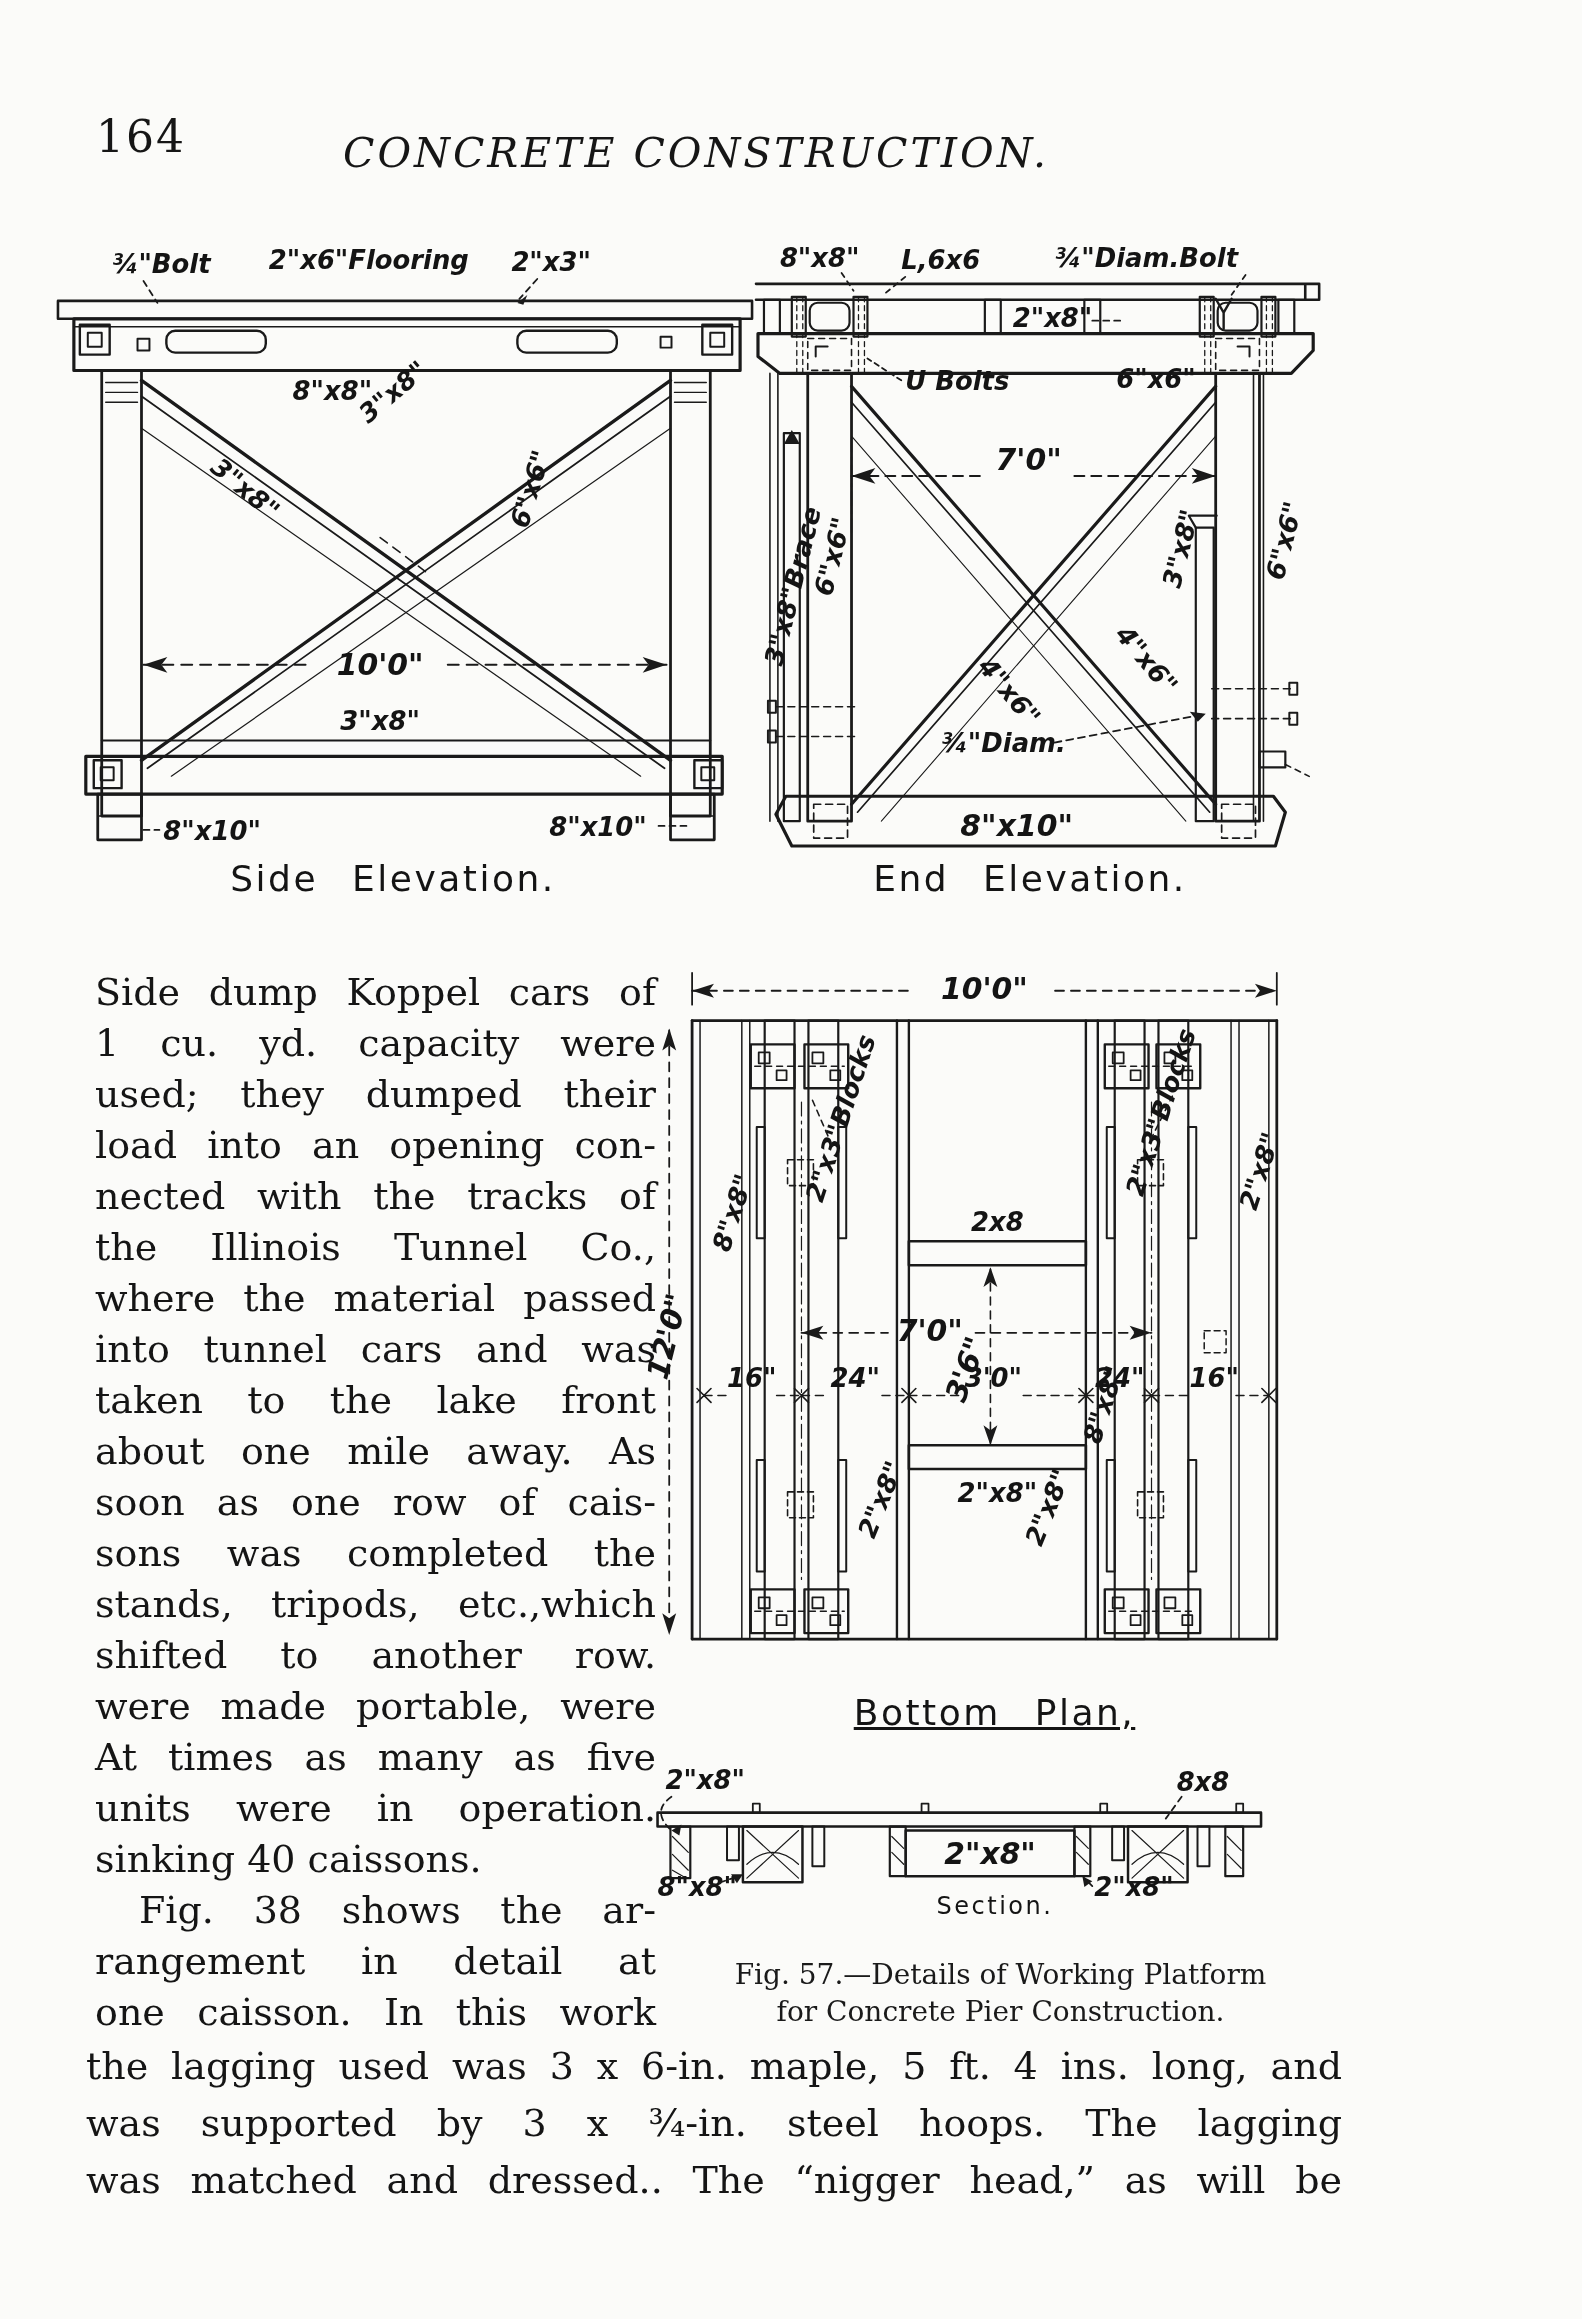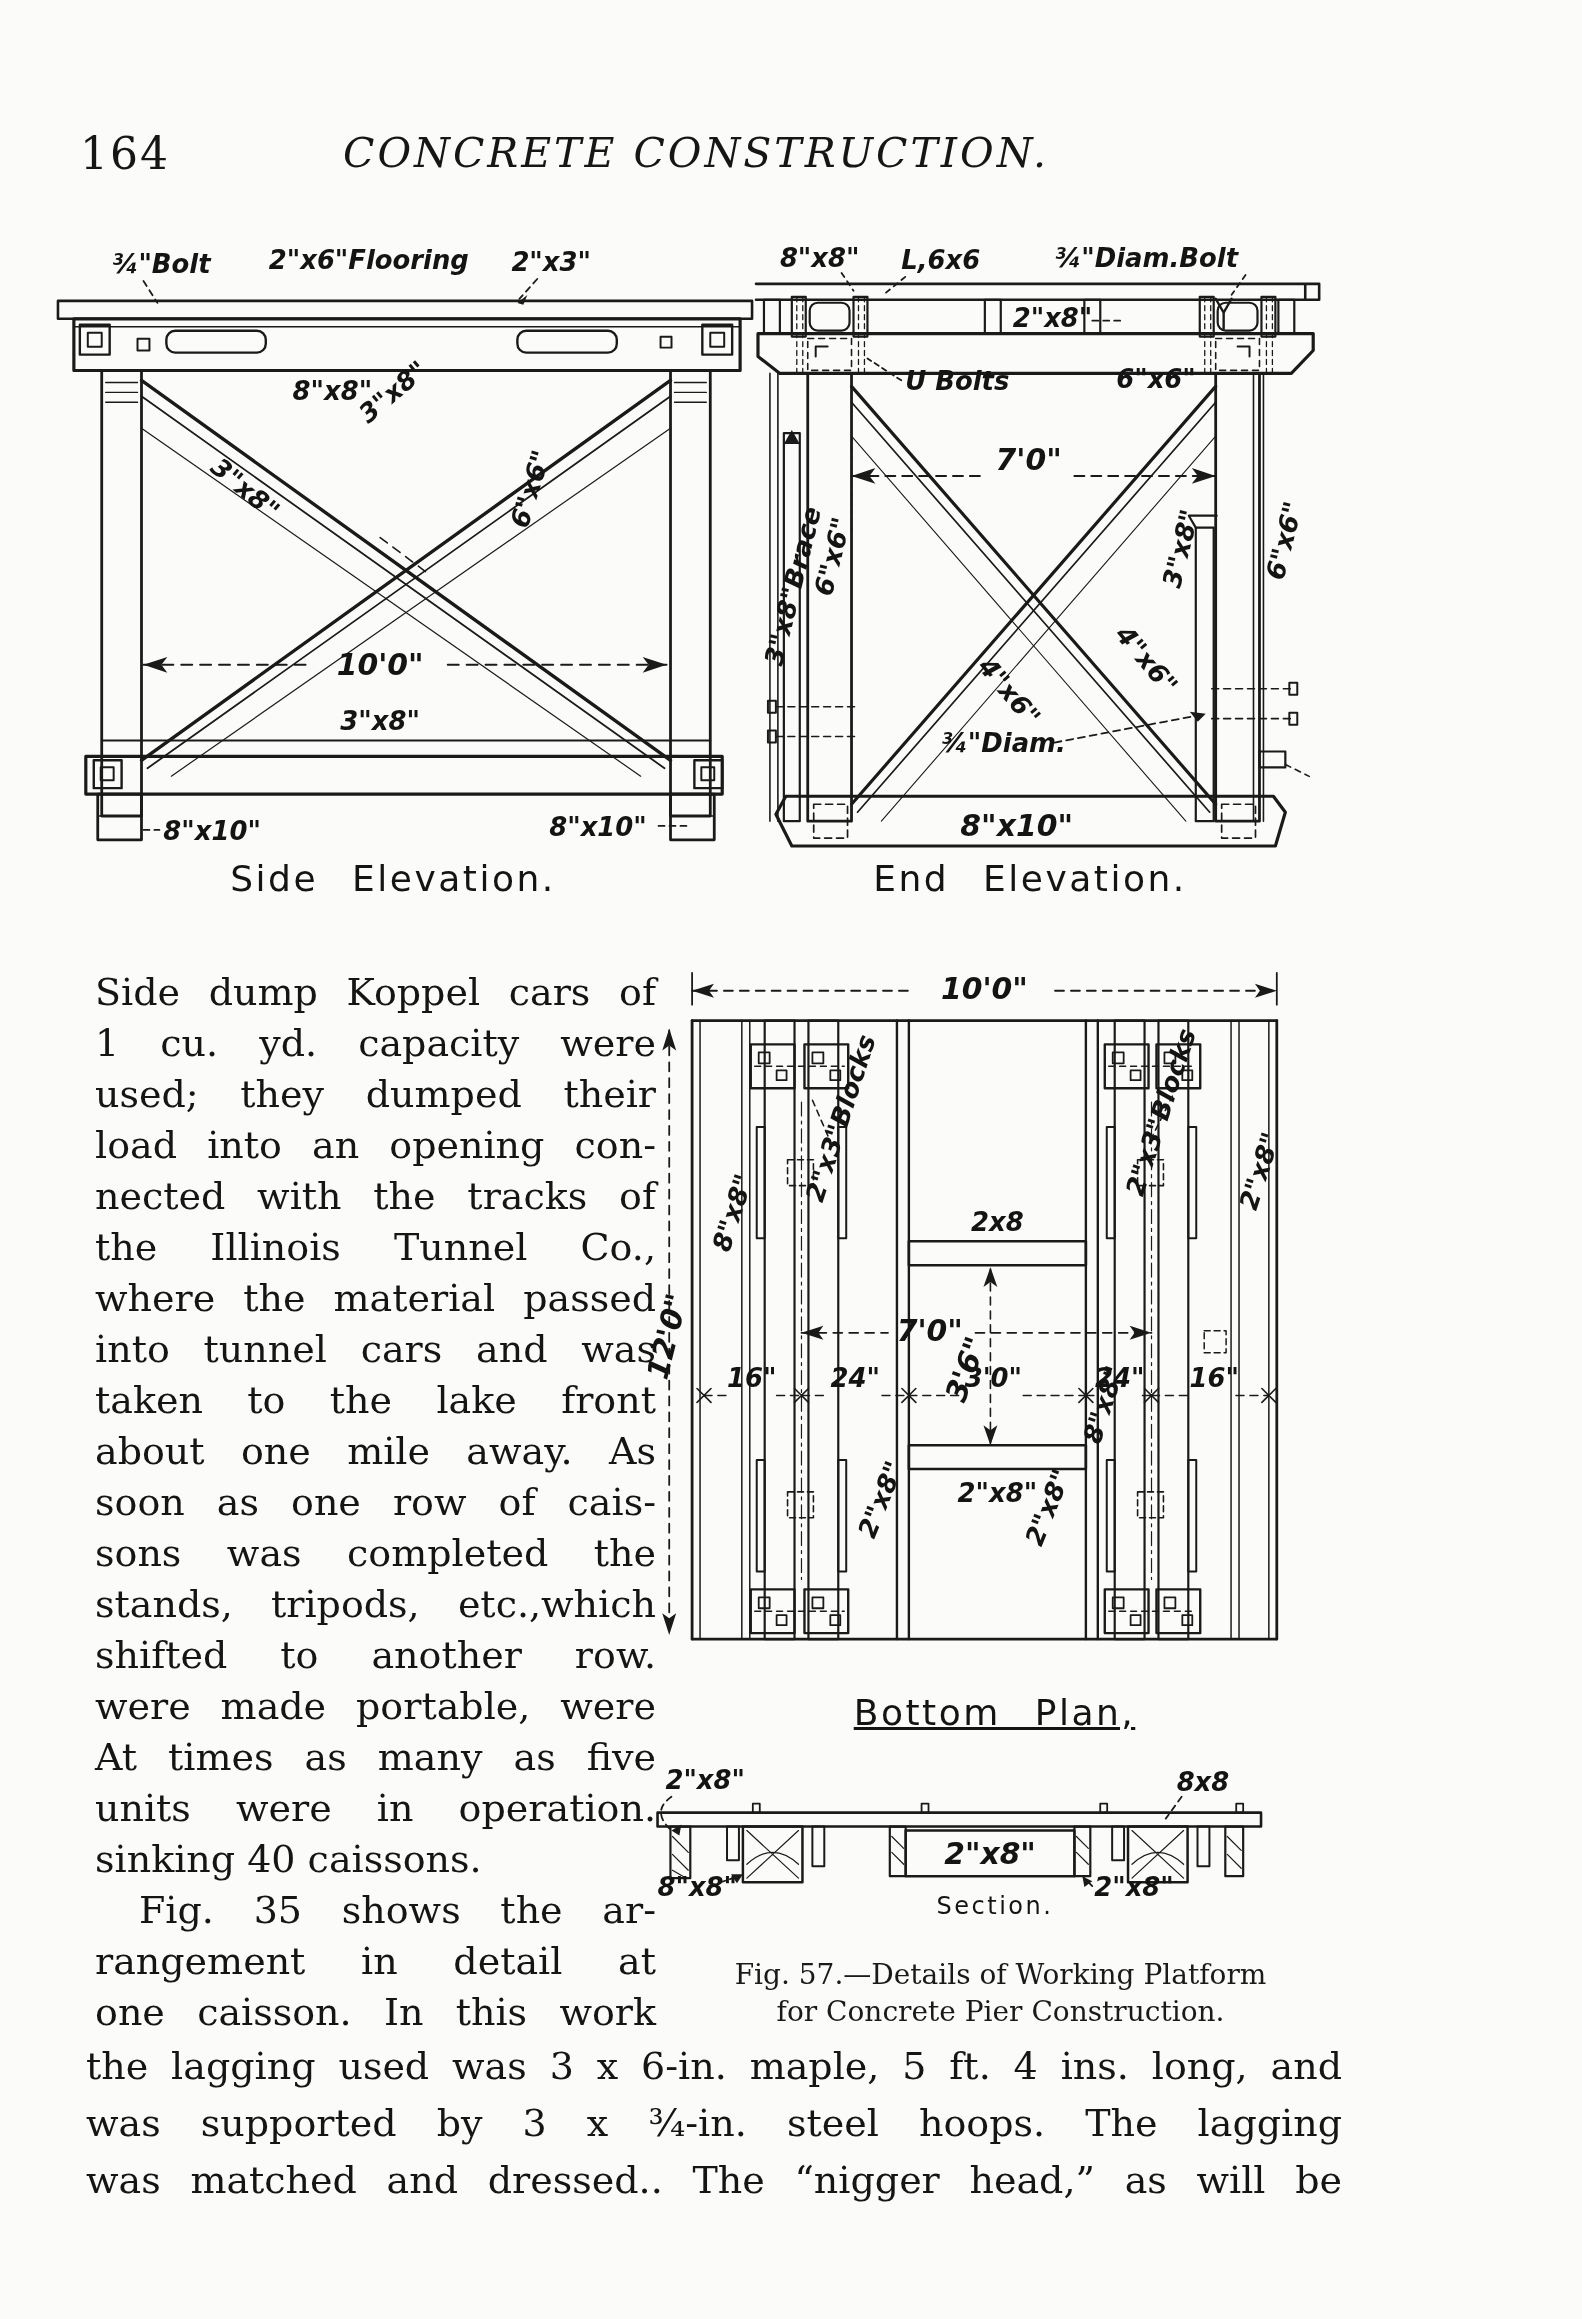--- a/index.html
+++ b/index.html
@@ -1,19 +1,19 @@
 <!DOCTYPE html>
 <html><head>
 <meta charset="utf-8">
 <style>
   html,body{margin:0;padding:0;background:#777;}
   #page{position:relative;width:1582px;height:2319px;background:#fbfbf9;margin:0 auto;overflow:hidden;color:#161616;}
   .abs{position:absolute;}
   
-  #page-number{left:80px;top:111px;font:400 44px "DejaVu Serif",serif;letter-spacing:2px;margin-top:17px;}
+  #page-number{left:96px;top:111px;font:400 44px "DejaVu Serif",serif;letter-spacing:2px;}
   #page-title{left:328px;top:105px;width:736px;text-align:center;font:italic 41px "DejaVu Serif",serif;letter-spacing:3px;margin-top:24px;}
   
   .diagcap{font-family:"DejaVu Sans",sans-serif;font-size:36px;letter-spacing:2.5px;word-spacing:20px;color:#141414;text-align:center;}
   
   .bl{position:relative;font:400 38px/51px "DejaVu Serif",serif;color:#151515;white-space:nowrap;}
   .jl{text-align:justify;text-align-last:justify;white-space:normal;}
   .el{text-align:left;white-space:normal;}
   .ind{text-indent:44px;}
   #column{left:95px;top:967px;width:561px;}
   #widelines{left:86px;top:2038px;width:1256px;}
@@ -197,21 +197,21 @@
     <div class="bl jl">taken to the lake front</div>
     <div class="bl jl">about one mile away. As</div>
     <div class="bl jl">soon as one row of cais-</div>
     <div class="bl jl">sons was completed the</div>
     <div class="bl jl">stands, tripods, etc.,which</div>
     <div class="bl jl">shifted to another row.</div>
     <div class="bl jl">were made portable, were</div>
     <div class="bl jl">At times as many as five</div>
     <div class="bl jl">units were in operation.</div>
     <div class="bl el">sinking 40 caissons.</div>
-    <div class="bl jl ind">Fig. 35 shows the ar-</div>
+    <div class="bl jl ind">Fig. 38 shows the ar-</div>
     <div class="bl jl">rangement in detail at</div>
     <div class="bl jl">one caisson. In this work</div>
   </div>
 
   <svg class="abs" style="left:647px;top:943px;" width="657" height="711" viewBox="0 0 660 715">
 
     <path class="ln" d="M45 30 V62 M633 30 V62" stroke-width="1.8"></path>
     <path class="ln" d="M45 48 H268 M410 48 H633" stroke-width="1.8" stroke-dasharray="9 7"></path>
     <path class="fl" d="M45 48 l22 -7 l-5 7 l5 7 z"></path>
     <path class="fl" d="M633 48 l-22 -7 l5 7 l-5 7 z"></path>

